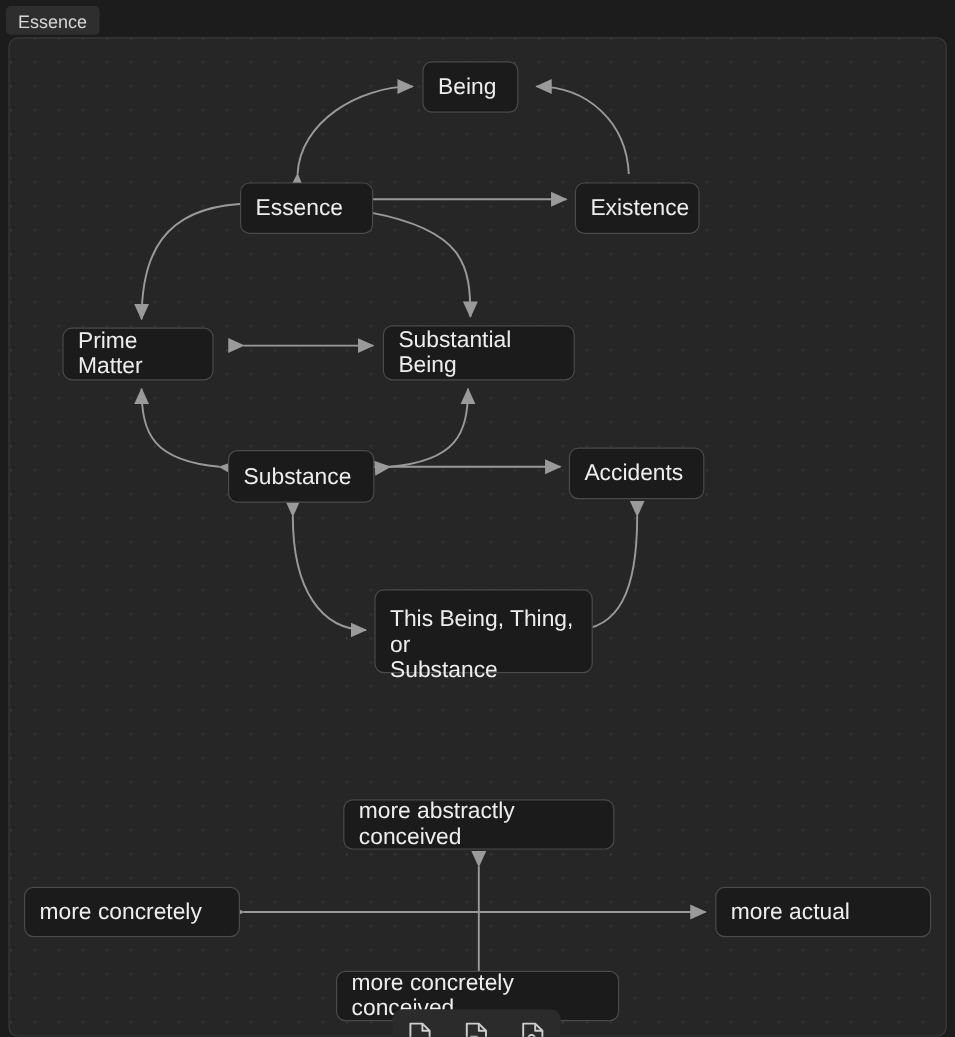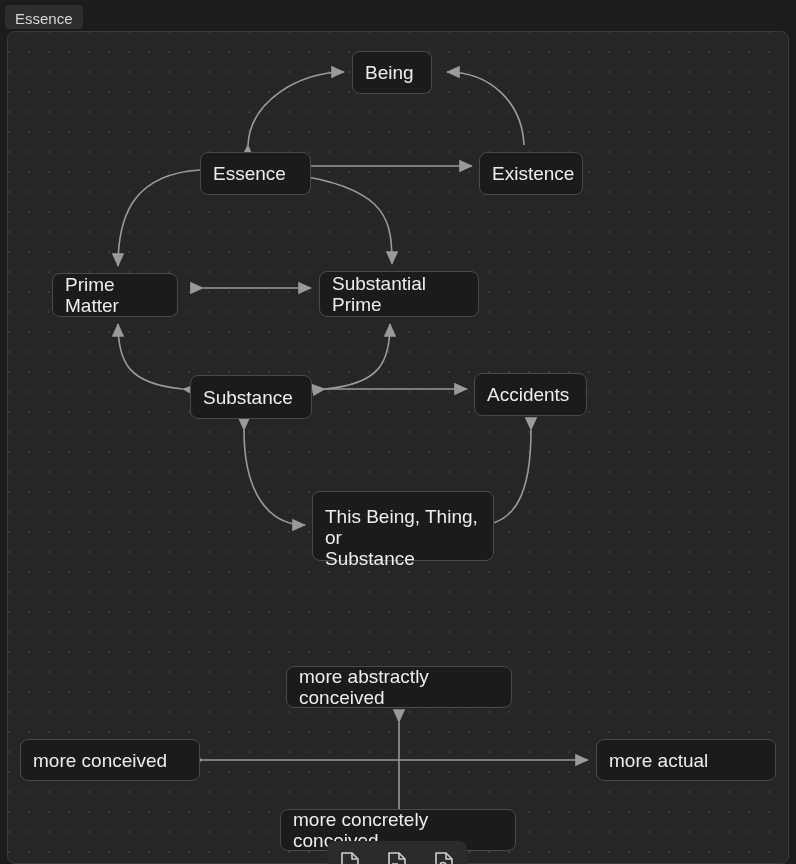--- a/index.html
+++ b/index.html
@@ -138,27 +138,27 @@
 
         <path d="M 391,690 L 391,790" marker-start="url(#ah)"></path>
       </g>
     </svg>
 
     <div id="node-layer">
         <div class="node" style="left: 344px; top: 19px; width: 80px; height: 43px;"><span>Being</span></div>
         <div class="node" style="left: 192px; top: 120px; width: 111px; height: 43px;"><span>Essence</span></div>
         <div class="node" style="left: 471px; top: 120px; width: 104px; height: 43px;"><span>Existence</span></div>
         <div class="node" style="left: 44px; top: 241px; width: 126px; height: 44px;"><span>Prime Matter</span></div>
-        <div class="node" style="left: 311px; top: 239px; width: 160px; height: 46px;"><span>Substantial Prime</span></div>
+        <div class="node" style="left: 311px; top: 239px; width: 160px; height: 46px;"><span>Substantial Being</span></div>
         <div class="node" style="left: 182px; top: 343px; width: 122px; height: 44px;"><span>Substance</span></div>
         <div class="node" style="left: 466px; top: 341px; width: 113px; height: 43px;"><span>Accidents</span></div>
         <div class="node multiline" style="left: 304px; top: 459px; width: 182px; height: 70px;"><span>This Being, Thing, or
 Substance</span></div>
         <div class="node" style="left: 278px; top: 634px; width: 226px; height: 42px;"><span>more abstractly conceived</span></div>
-        <div class="node" style="left: 12px; top: 707px; width: 180px; height: 42px;"><span>more conceived</span></div>
+        <div class="node" style="left: 12px; top: 707px; width: 180px; height: 42px;"><span>more concretely</span></div>
         <div class="node" style="left: 588px; top: 707px; width: 180px; height: 42px;"><span>more actual</span></div>
         <div class="node" style="left: 272px; top: 777px; width: 236px; height: 42px;"><span>more concretely conceived</span></div>
       </div>
   </div>
 
   <div id="mini-toolbar">
     <div class="tbtn">
       <svg width="22" height="24" viewBox="0 0 22 24" fill="none" stroke="#cfcfcf" stroke-width="1.6" stroke-linejoin="round">
         <path d="M3 2 h10 l6 6 v14 h-16 z"></path>
         <path d="M13 2 v6 h6"></path>

